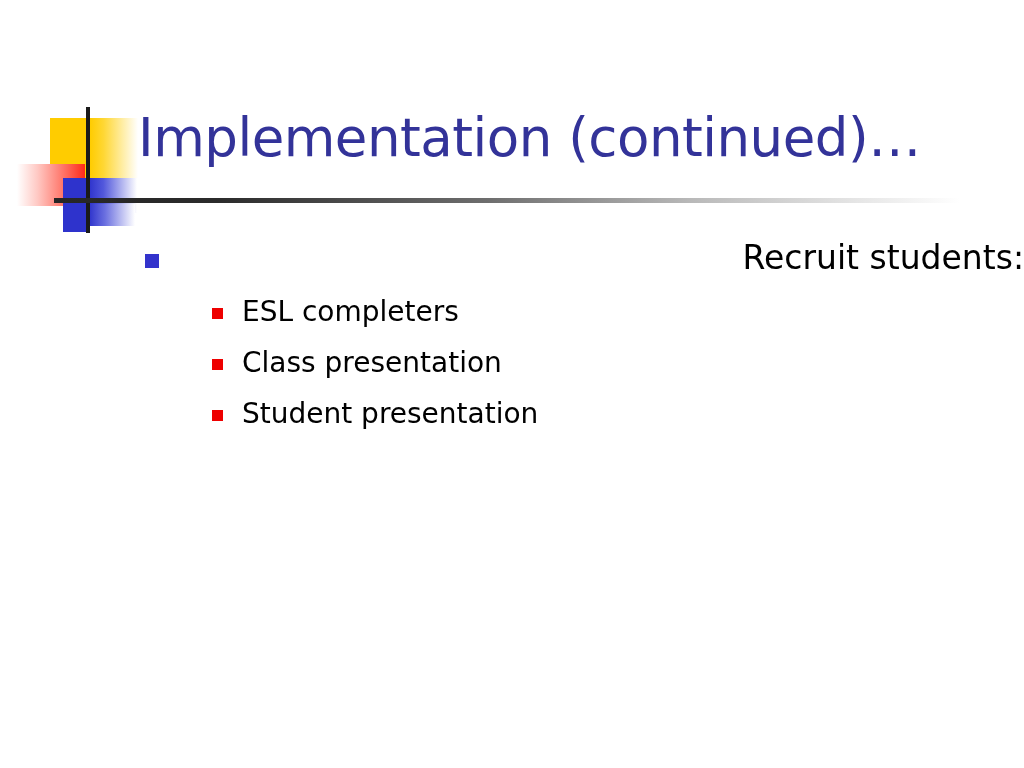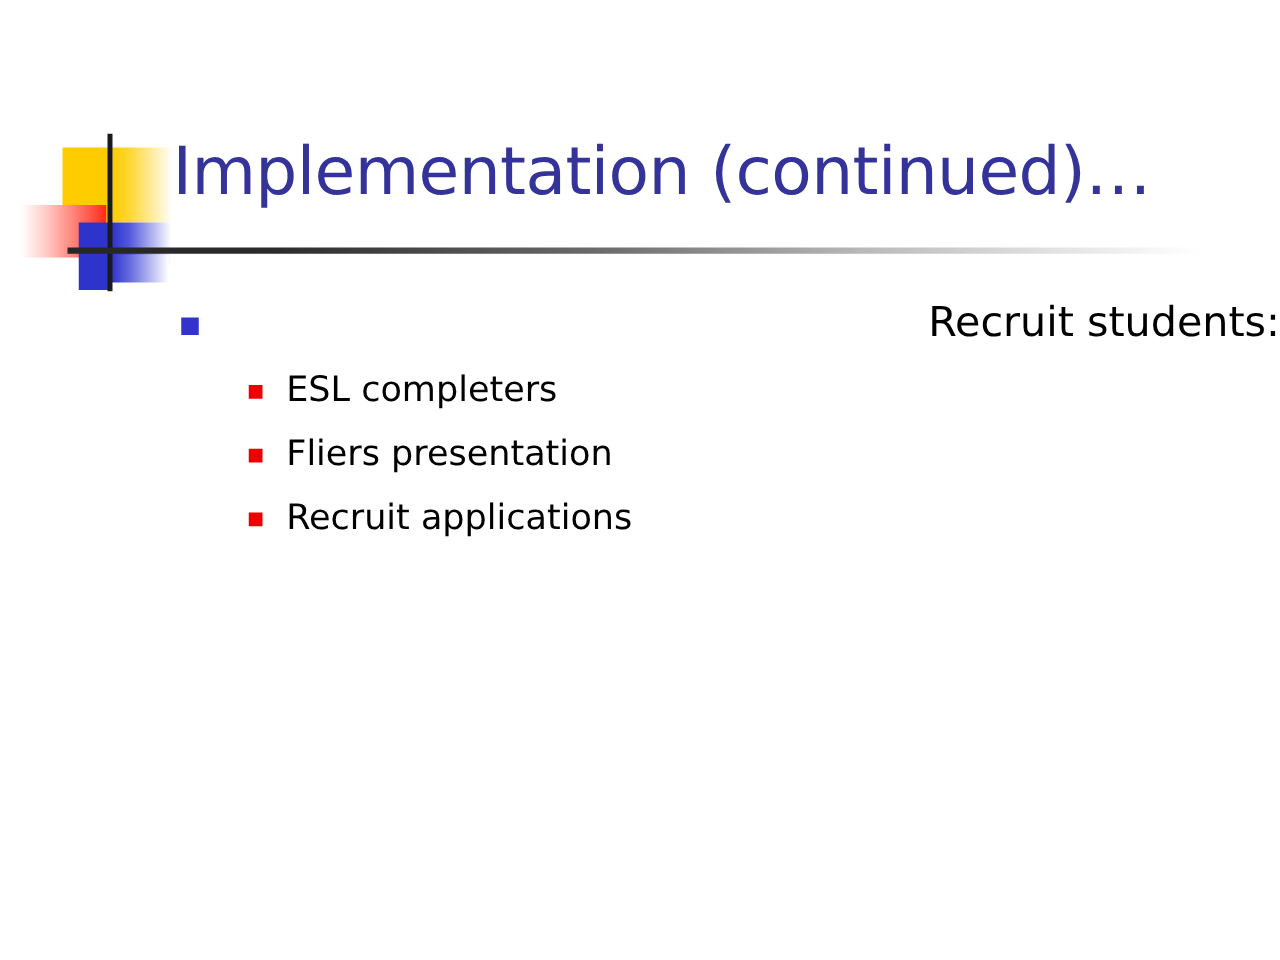--- a/index.html
+++ b/index.html
@@ -150,21 +150,21 @@
   }
 
   .lvl2list {
     display: block;
     margin: 0;
     padding: 0;
   }
   .lvl2 {
     position: relative;
     display: block;
-    margin: 0 0 11px 4px;
+    margin: 0 0 11px 17px;
     padding-left: 225px;
     font-size: 28px;
     line-height: 40px;
     color: #000000;
     min-height: 40px;
   }
   .lvl2 .bullet {
     position: absolute;
     left: 195px;
     top: 16px;
@@ -200,25 +200,25 @@
 
     <div class="lvl2list">
 
       <div class="lvl2">
         <span class="bullet"></span>
         <span>ESL completers</span>
       </div>
 
       <div class="lvl2">
         <span class="bullet"></span>
-        <span>Fliers presentation</span>
+        <span>Class presentation</span>
       </div>
 
 
       <div class="lvl2">
         <span class="bullet"></span>
-        <span>Recruit applications</span>
+        <span>Student presentation</span>
       </div>
 
     </div>
   </div>
 
 </div>
 
 </body></html>

